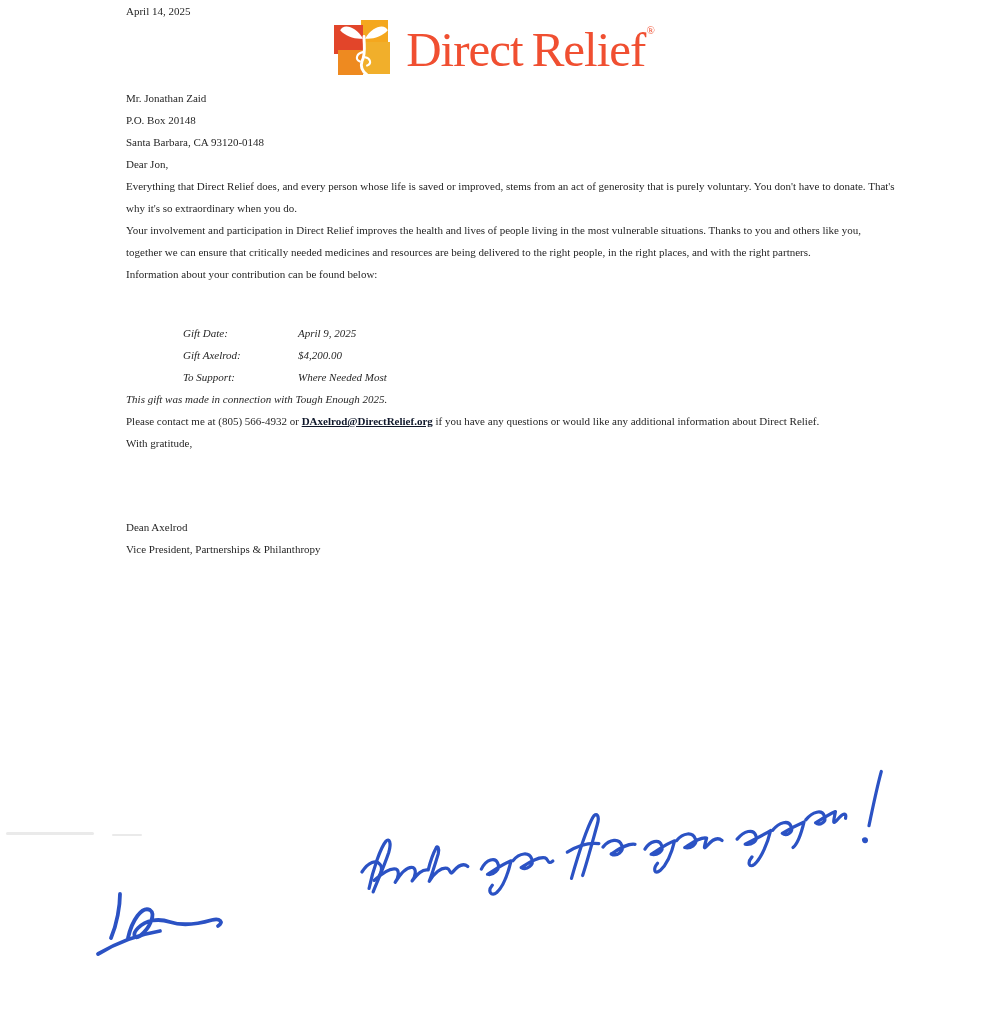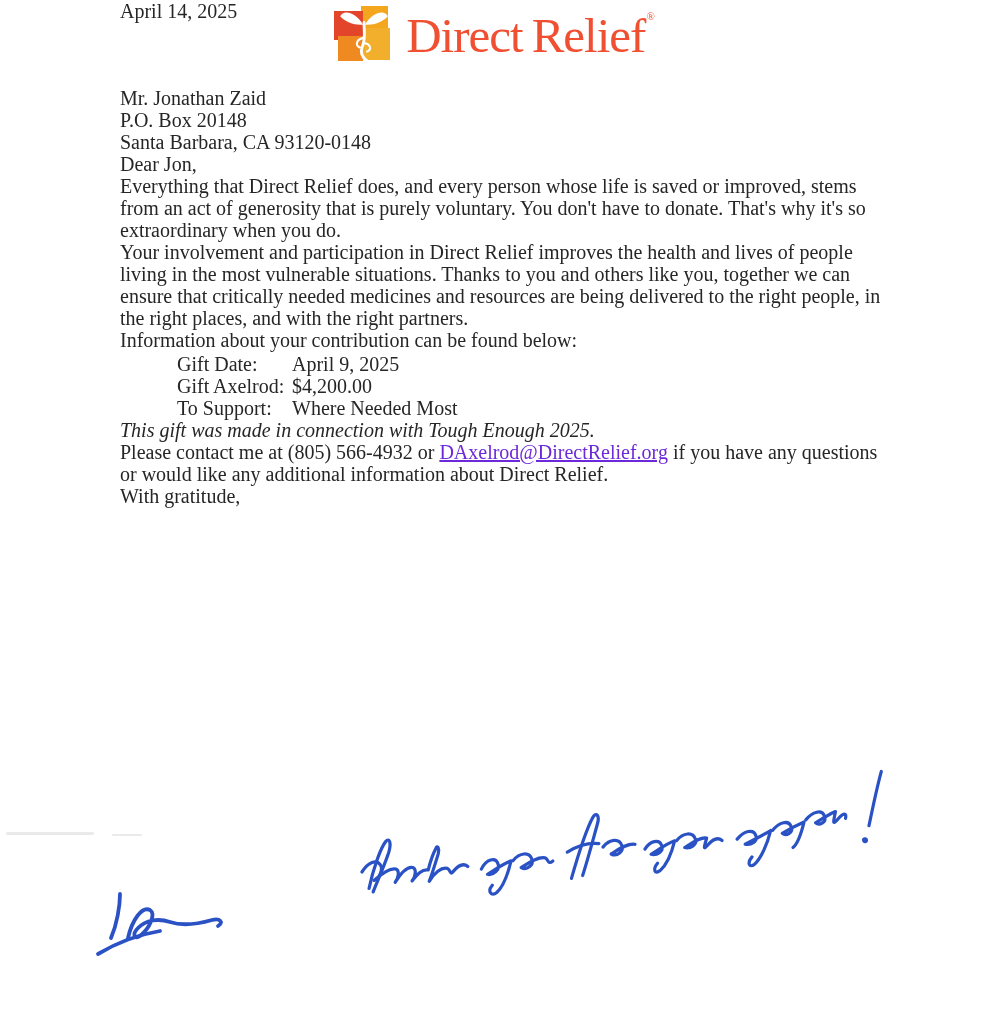--- a/index.html
+++ b/index.html
@@ -3,58 +3,58 @@
 <meta charset="utf-8">
 <style>
   html,body { margin:0; padding:0; background:#ffffff; }
   .page {
     position:relative; width:989px; height:1023px; background:#ffffff;
     overflow:hidden; font-family:"Liberation Serif", serif; color:#262626;
   }
 
   
   .logo-wrap {
-    position:absolute; top:6px; left:0; right:0;
+    position:absolute; top:20px; left:0; right:0;
     display:flex; justify-content:center; align-items:center; gap:12px;
   }
   .emblem { position:relative; width:60px; height:58px; flex:0 0 auto; }
   .sq { position:absolute; }
   .sq-yellow { left:27px; top:0;  width:27px; height:27px; background:#f4a71e; z-index:1; }
   .sq-gold   { left:24px; top:22px; width:32px; height:32px; background:#f1af2b; z-index:1; }
   .sq-red    { left:0;  top:5px;  width:29px; height:29px; background:#e2452a; z-index:2; }
   .sq-orange { left:4px; top:30px; width:25px; height:25px; background:#ee8a20; z-index:2; }
   .plant-svg { position:absolute; left:0; top:0; z-index:3; }
   .brand {
     font-size:49px; line-height:1; color:#f04f31; letter-spacing:-1px;
     white-space:nowrap;
   }
   .brand .b2 { margin-left:9px; }
   .brand sup { font-size:11px; letter-spacing:0; vertical-align:32px; margin-left:1px; }
 
   
   .letter {
-    position:absolute; left:120px; top:0; width:770px;
-    font-size:20px; line-height:22px;
+    position:absolute; left:126px; top:0; width:770px;
+    font-size:11px; line-height:22px;
   }
   .letter p { margin:0; }
   .date       { margin-top:206px; }
   .address    { margin-top:65px; }
   .salutation { margin-top:21px; }
   .opening    { margin-top:20px; }
   .body1      { margin-top:20px; }
   .body2      { margin-top:22px; }
   .info-intro { margin-top:13px; }
-  .gift       { margin-top:2px; margin-left:57px; }
+  .gift       { margin-top:37px; margin-left:57px;font-style:italic; }
   .gift-row   { display:flex; }
   .gift-label { width:115px; flex:0 0 auto; }
   .gift-note  { margin-top:19px; margin-left:57px;font-style:italic; }
   .contact    { margin-top:20px; }
   .closing    { margin-top:38px; }
   .signer     { margin-top:62px; }
-  .email-link { color:#6d28d9; text-decoration:underline; }
+  .email-link { color:#0f172a; text-decoration:underline;font-weight:bold; }
 
   
   .note-svg {
     position:absolute; left:362px; top:808px;
     transform:rotate(-5deg); transform-origin:40px 85px;
   }
   .sig-svg { position:absolute; left:94px; top:886px; }
   .ink { stroke:#2b52c4; fill:none; stroke-linecap:round; stroke-linejoin:round; }
 
   
@@ -116,20 +116,24 @@
         <span class="gift-value">Where Needed Most</span>
       </div>
     </div>
 
     <p class="gift-note">This gift was made in connection with Tough Enough 2025.</p>
 
     <p class="contact"><span>Please contact me at </span><span>(805) 566-4932</span><span> or </span><a class="email-link" href="#">DAxelrod@DirectRelief.org</a><span> if you have any questions or would like any additional information about Direct Relief.</span></p>
 
     <p class="closing">With gratitude,</p>
 
+    <div class="signer">
+      <p>Dean Axelrod</p>
+      <p>Vice President, Partnerships &amp; Philanthropy</p>
+    </div>
   </main>
 
   <svg class="note-svg" width="530" height="106" viewBox="0 0 560 112" role="img" aria-label="thank you for your support !">
     <g class="ink" stroke-width="3.4">
 
       <path d="M8,82 C14,62 24,40 30,34 C34,30 36,36 32,46 C26,60 18,74 12,86"></path>
       <path d="M2,64 C10,54 18,52 22,58 C25,63 20,72 14,74 C22,68 32,62 38,64 C42,66 40,74 36,78 C42,70 50,62 56,64 C60,66 58,74 54,78 C60,72 66,66 72,68 C74,62 78,52 82,46 C84,42 86,46 84,52 C80,62 76,72 72,80 C78,72 86,66 92,68 C96,70 94,76 98,72 C104,66 110,64 114,68"></path>
 
       <path d="M128,72 C134,62 144,60 146,68 C148,74 140,80 134,78 C142,74 152,68 160,66 C156,78 150,92 142,98 C136,102 132,96 138,90"></path>
       <path d="M162,66 C170,58 180,58 182,66 C184,72 176,78 170,74 C178,70 188,64 196,66 C200,68 198,74 204,70"></path>

